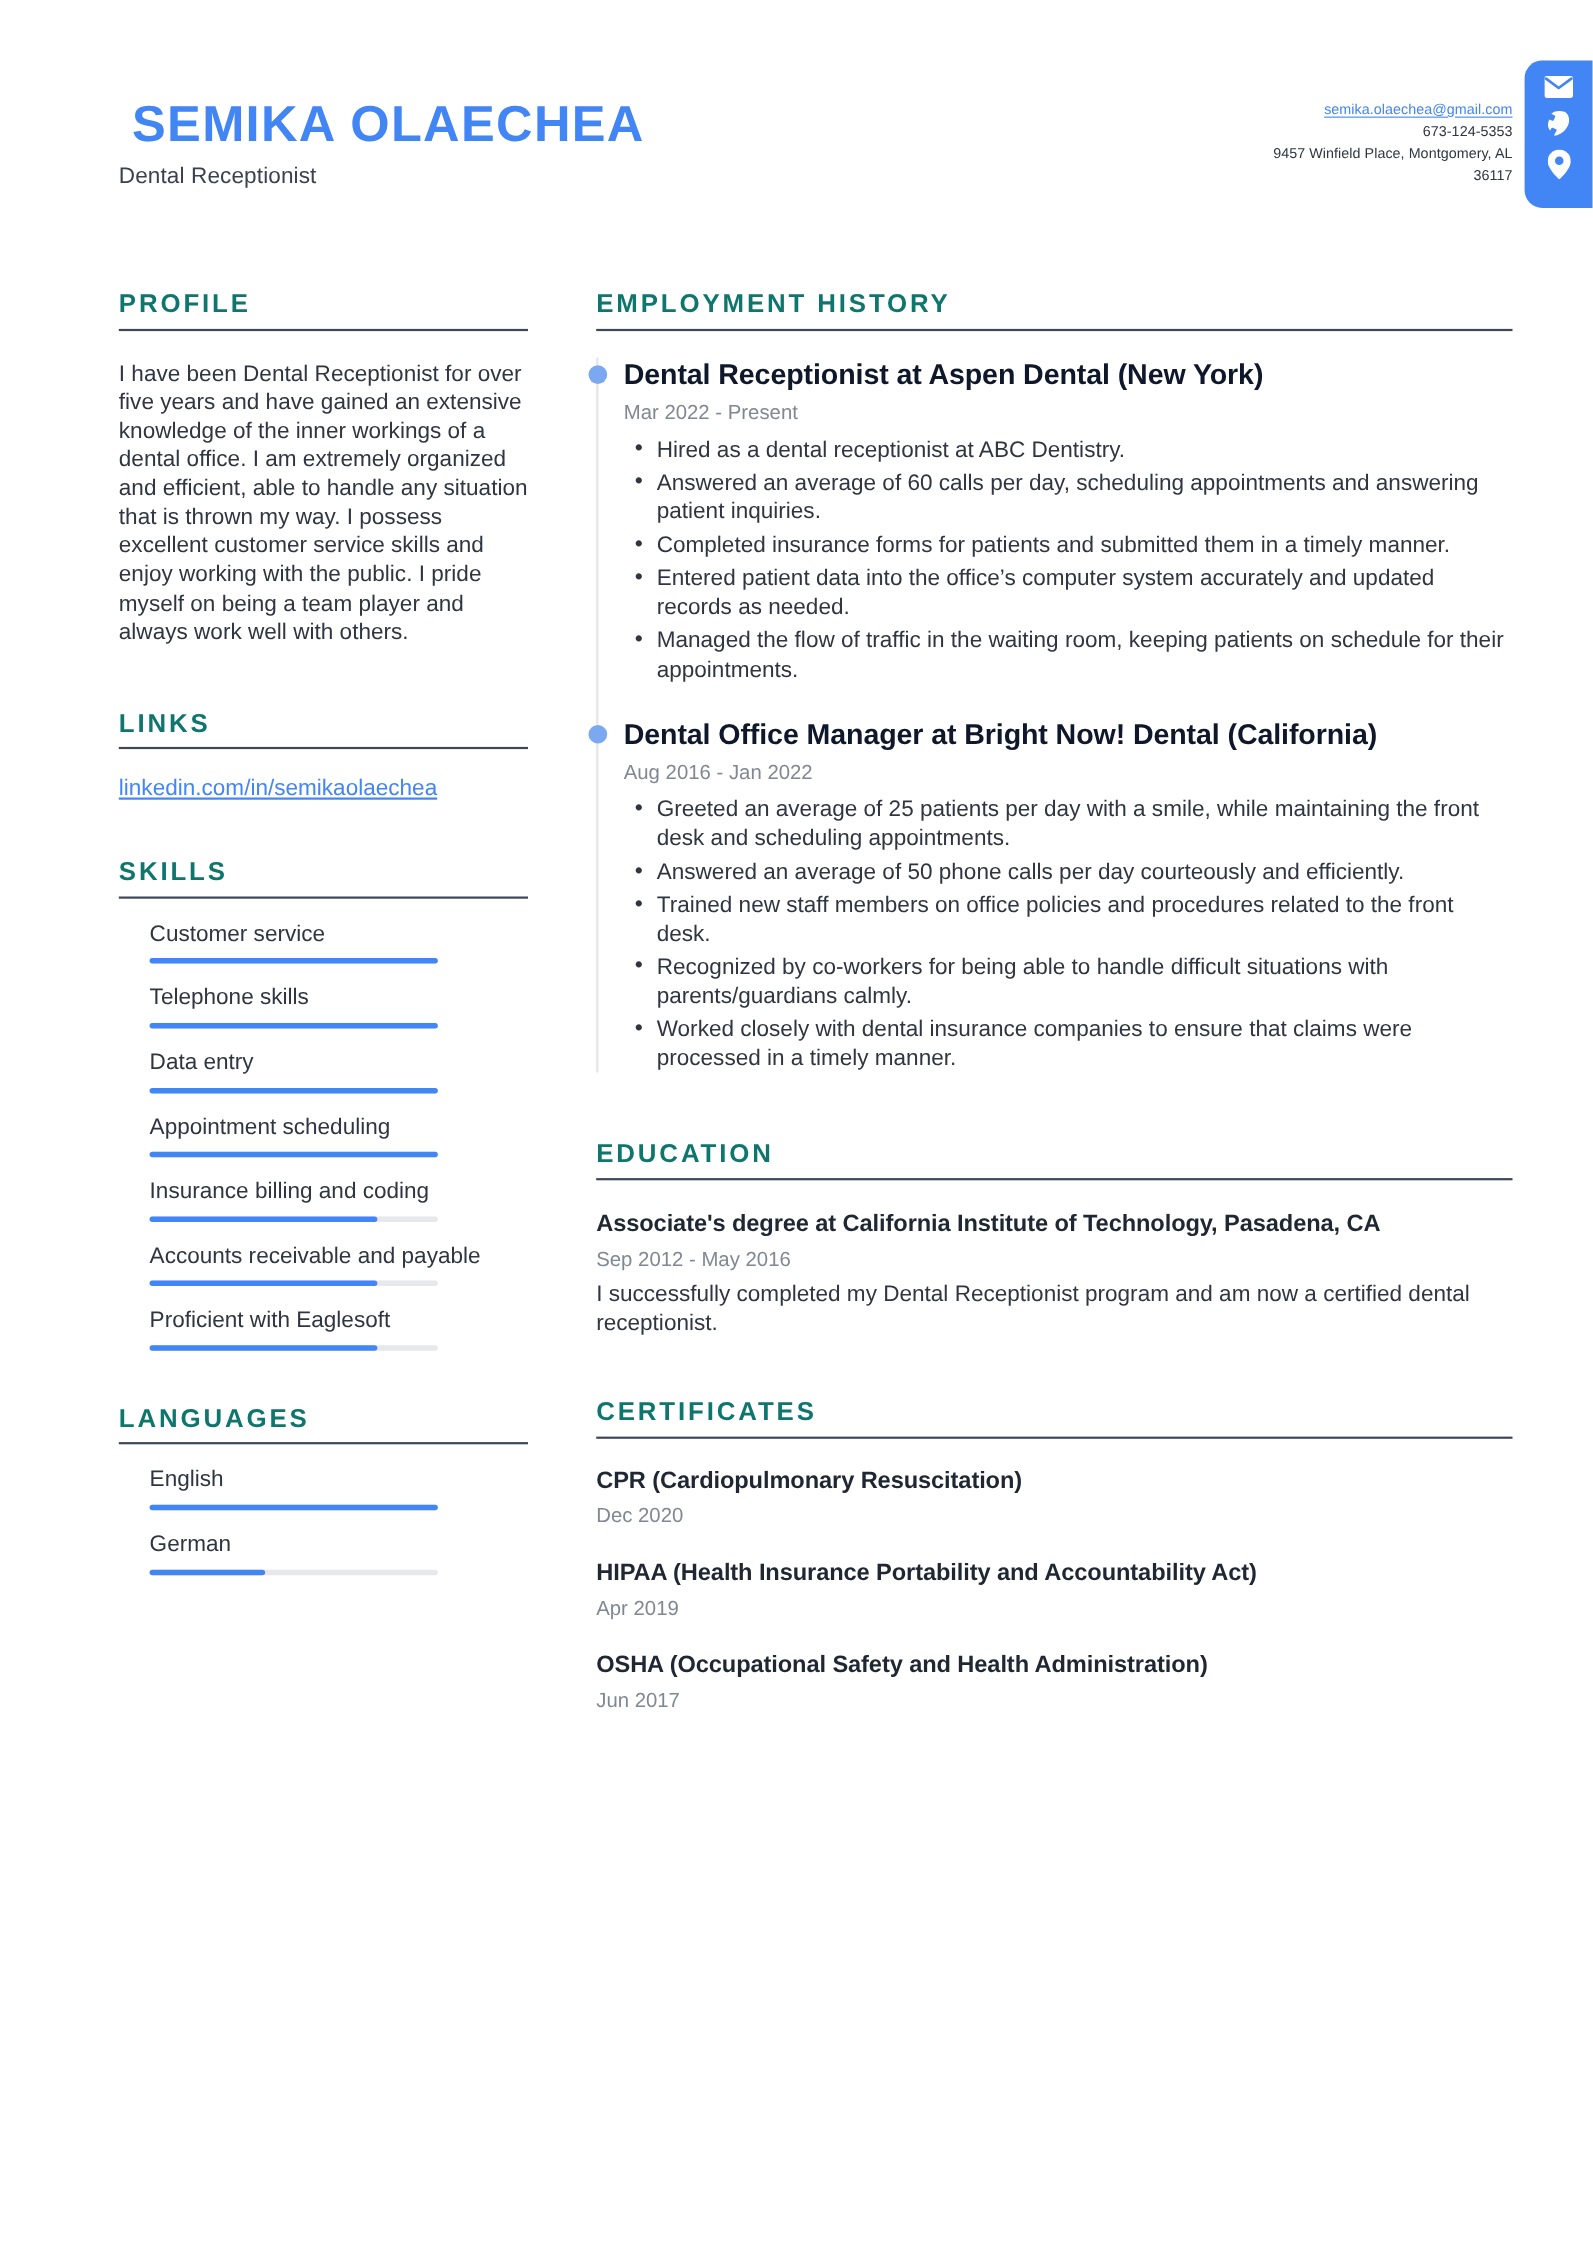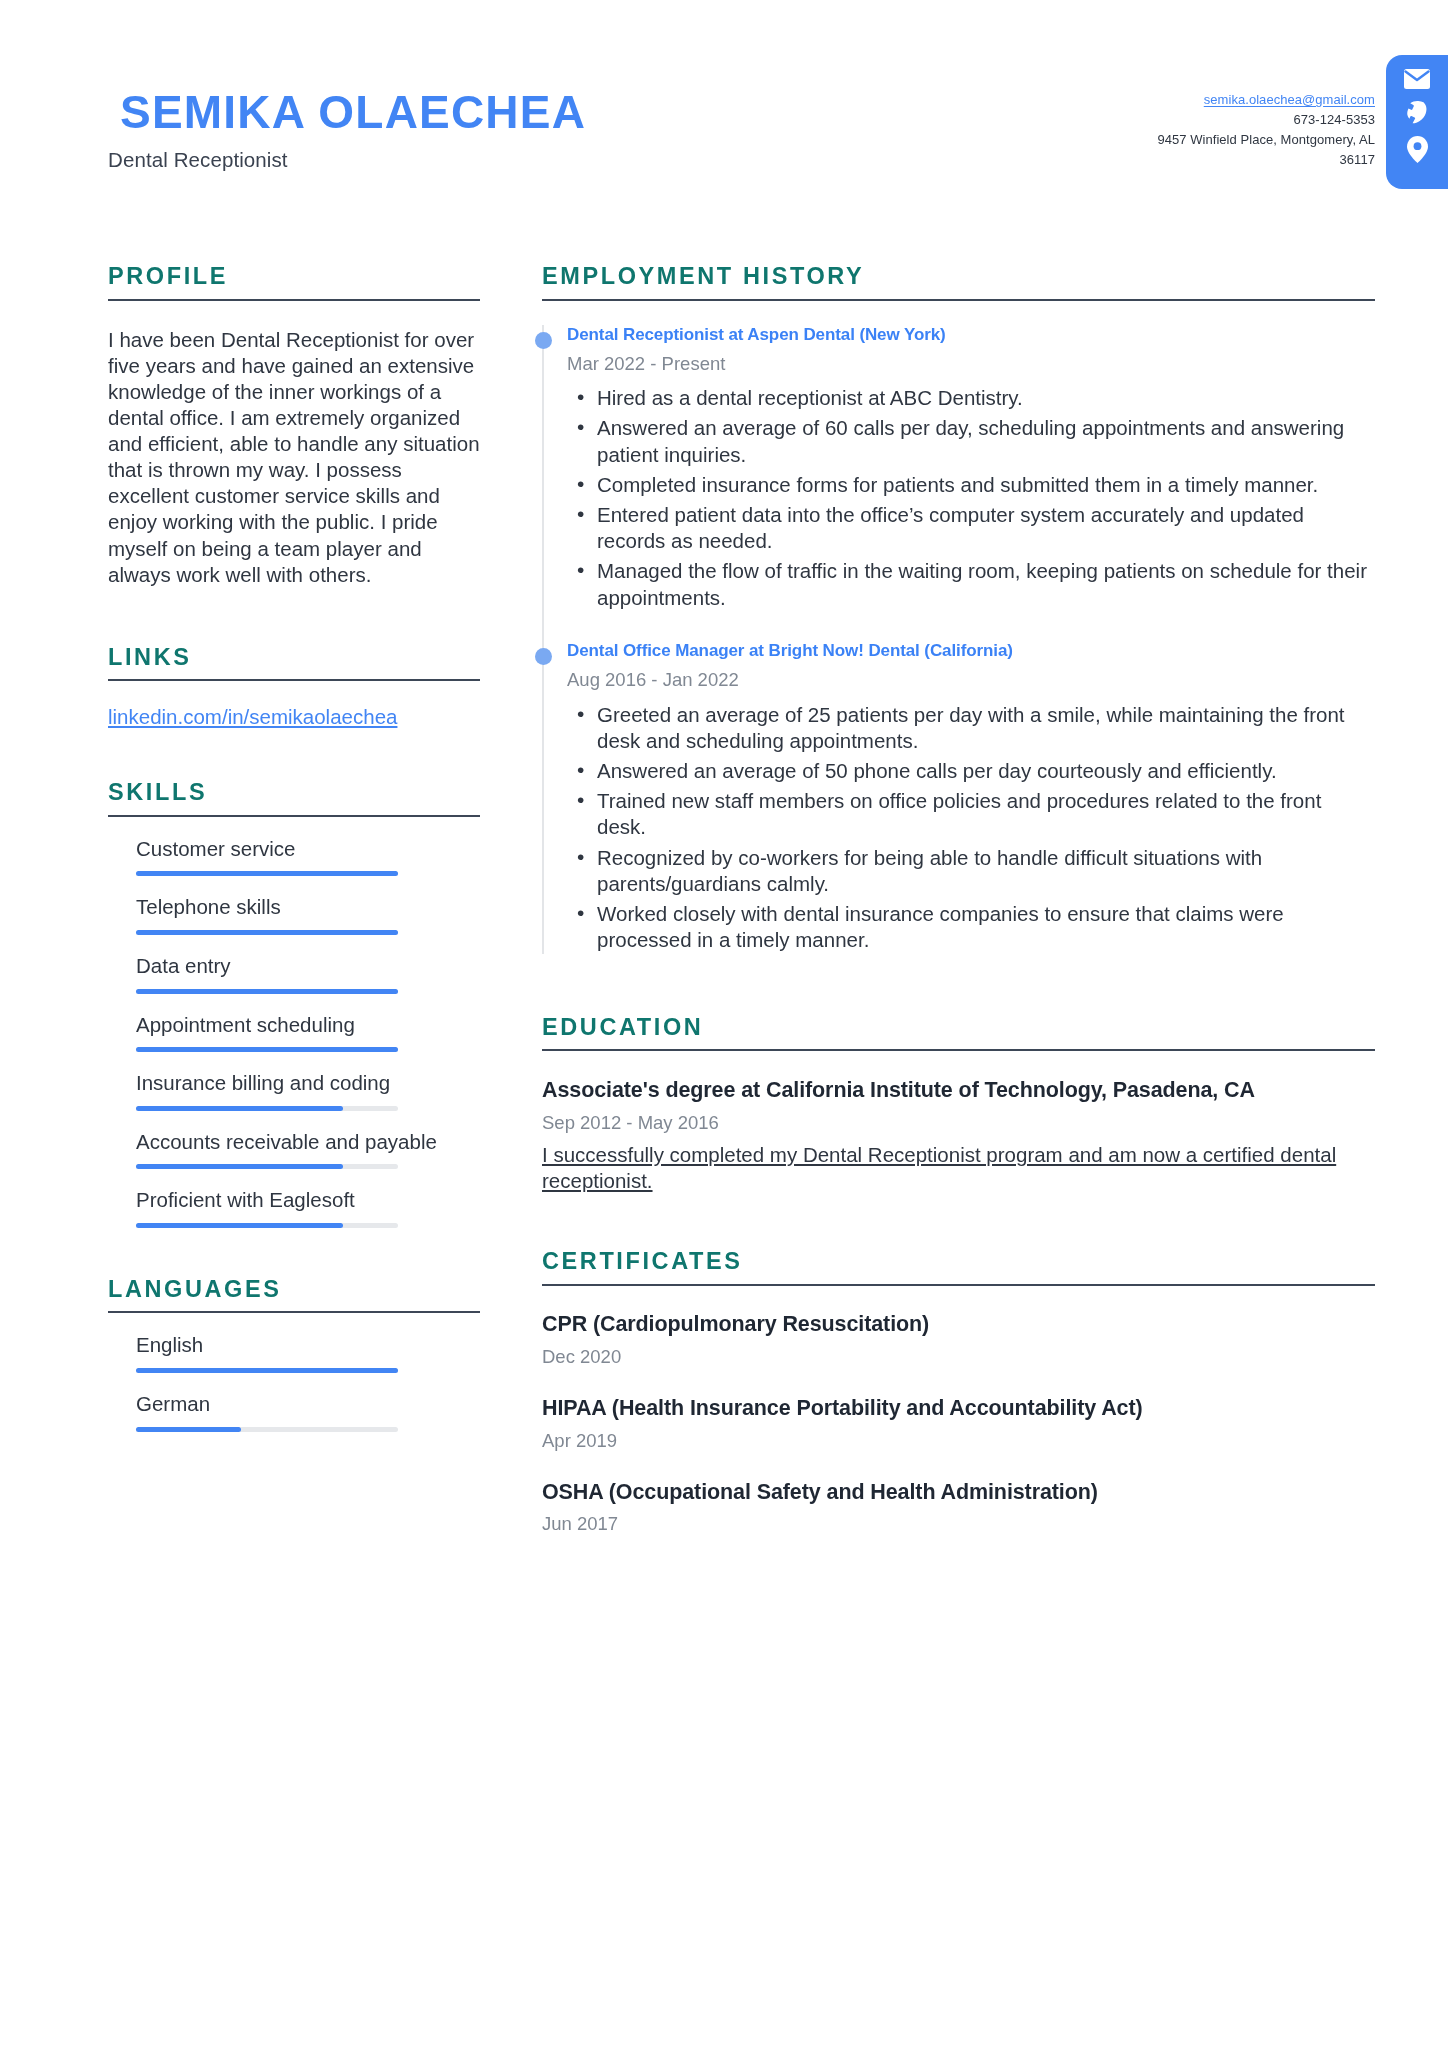--- a/index.html
+++ b/index.html
@@ -190,23 +190,23 @@
     position: absolute;
     left: -32px;
     top: 7px;
     width: 17px;
     height: 17px;
     border-radius: 50%;
     background: #7aa9f2;
   }
 
   .job-head {
-    font-size: 17px;
+    font-size: 26px;
     font-weight: bold;
-    color: #3b82f6;
+    color: #0f172a;
     line-height: 1.2;
     letter-spacing: -0.1px;
   }
 
   .job-date {
     margin-top: 8px;
     font-size: 18.5px;
     color: #808893;
     line-height: 1.2;
   }
@@ -251,21 +251,20 @@
     margin-top: 8px;
     font-size: 18.5px;
     color: #808893;
   }
 
   .edu-desc {
     margin-top: 8px;
     font-size: 20.5px;
     line-height: 1.28;
     color: #2f3641;
-    text-decoration: underline;
   }
 
   .certs-list { margin-top: 26px; }
 
   .cert-row { margin-bottom: 28px; }
   .cert-row:last-child { margin-bottom: 0; }
 
   .cert-name {
     font-size: 21.5px;
     font-weight: bold;

